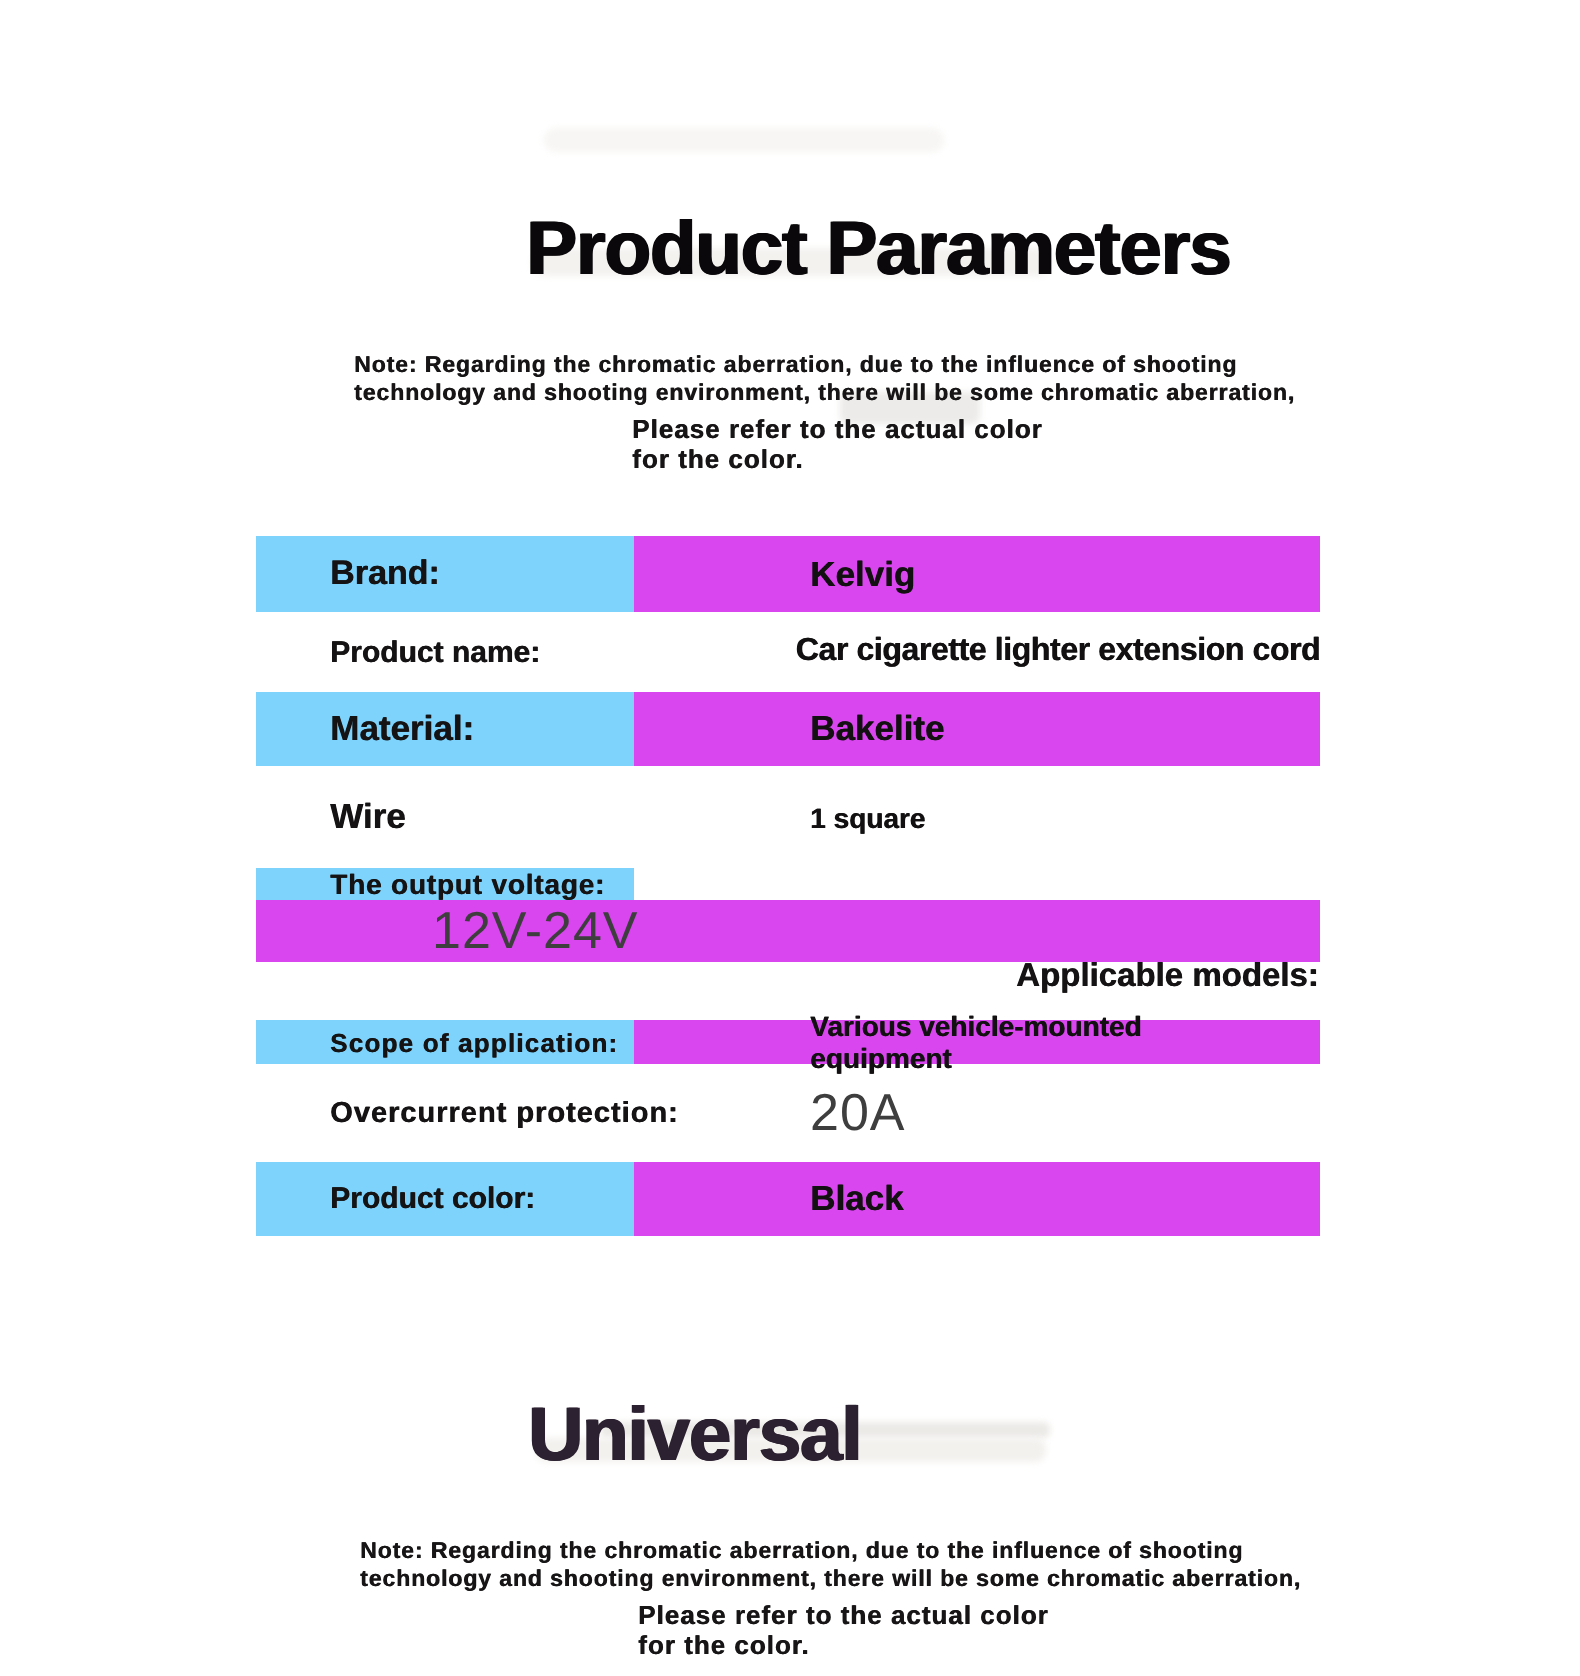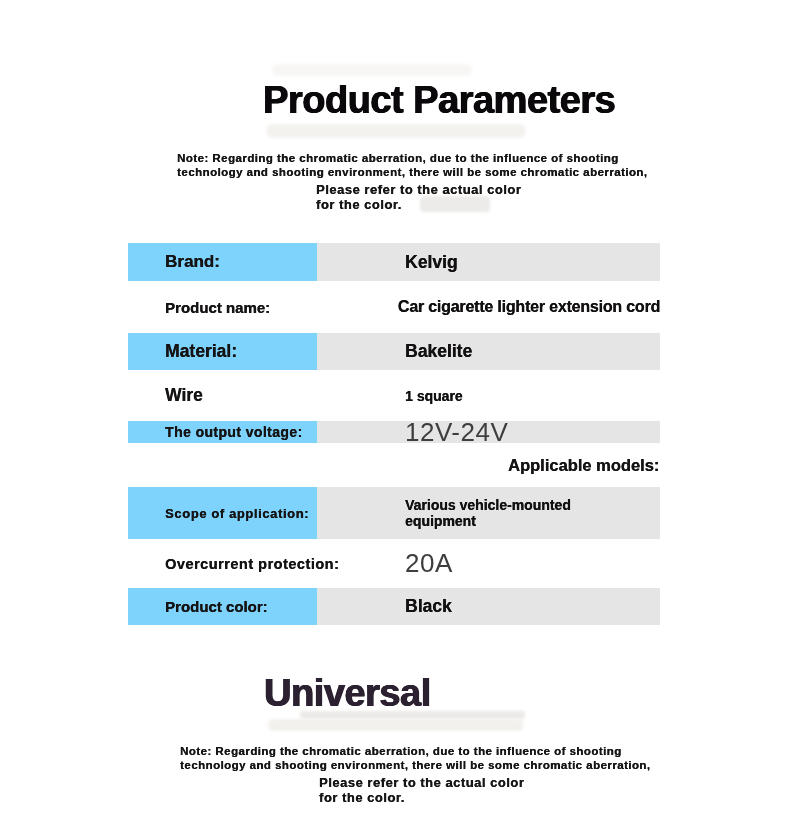--- a/index.html
+++ b/index.html
@@ -5,21 +5,21 @@
   html,body{margin:0;padding:0;background:#ffffff;}
   #canvas{
     position:relative;
     width:790px;height:838px;
     margin:0 auto;
     background:#ffffff;
     overflow:hidden;
     font-family:"Liberation Sans", sans-serif;
     color:#151313;
   }
-  .abs{position:absolute;}
+  .abs{position:absolute;margin-top:25px;}
 
   
   .big-title{
     font-size:38px;
     font-weight:bold;
     letter-spacing:-0.5px;
     line-height:1.05;
     color:#0a080a;
     text-shadow:0.7px 0 currentColor, -0.4px 0 currentColor;
     white-space:nowrap;
@@ -56,46 +56,46 @@
   }
   .spec-row .value-cell{
     flex:1;box-sizing:border-box;
     display:flex;align-items:center;
     padding-left:88px;
     font-weight:bold;
     color:#121010;
     text-shadow:0.3px 0 currentColor;
   }
   .spec-row.shaded .label-cell{background:#7dd3fc;}
-  .spec-row.shaded .value-cell{background:#e5e5e5;}
+  .spec-row.shaded .value-cell{background:#d946ef;}
 
   .row-brand{height:38px;}
   .row-brand .label-cell{font-size:17px;}
   .row-brand .value-cell{font-size:17.5px;}
 
-  .row-name{height:52px;}
+  .row-name{height:40px;}
   .row-name .label-cell{font-size:15px;}
   .row-name .value-cell{font-size:16px;letter-spacing:-0.2px;white-space:nowrap;overflow:visible;}
 
   .row-material{height:37px;}
   .row-material .label-cell{font-size:17.5px;}
   .row-material .value-cell{font-size:17.5px;}
 
   .row-wire{height:51px;}
   .row-wire .label-cell{font-size:17.5px;}
   .row-wire .value-cell{font-size:14px;}
 
-  .row-voltage{height:22px;}
+  .row-voltage{height:32px;flex-direction:column;}
   .row-voltage .label-cell{font-size:14px;letter-spacing:0.4px;}
 
   .row-models{height:44px;justify-content:flex-end;}
   .row-models .label-cell{font-size:16.5px;}
   .row-models .value-cell{font-size:17.5px;}
 
-  .row-scope{height:52px;}
+  .row-scope{height:22px;}
   .row-scope .label-cell{font-size:13px;letter-spacing:0.6px;}
   .row-scope .value-cell{font-size:14px;line-height:16px;}
   .row-scope .value-cell .wrapbox{max-width:205px;}
 
   .row-over{height:49px;}
   .row-over .label-cell{font-size:14.5px;letter-spacing:0.5px;}
 
   .row-color{height:37px;}
   .row-color .label-cell{font-size:15px;}
   .row-color .value-cell{font-size:17.5px;}

